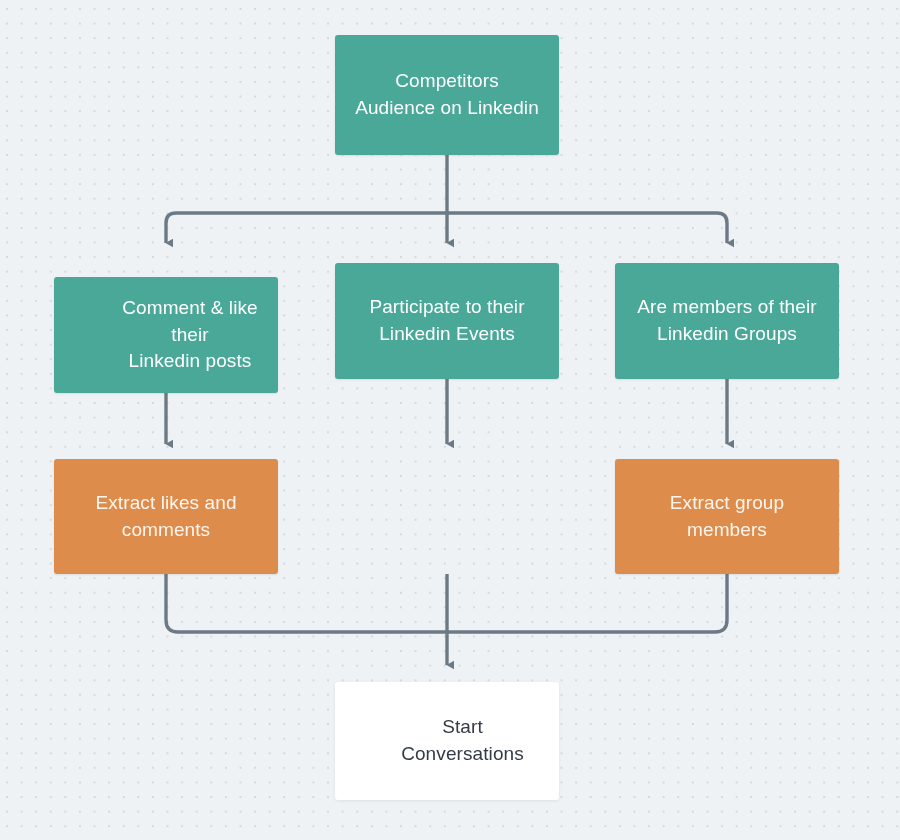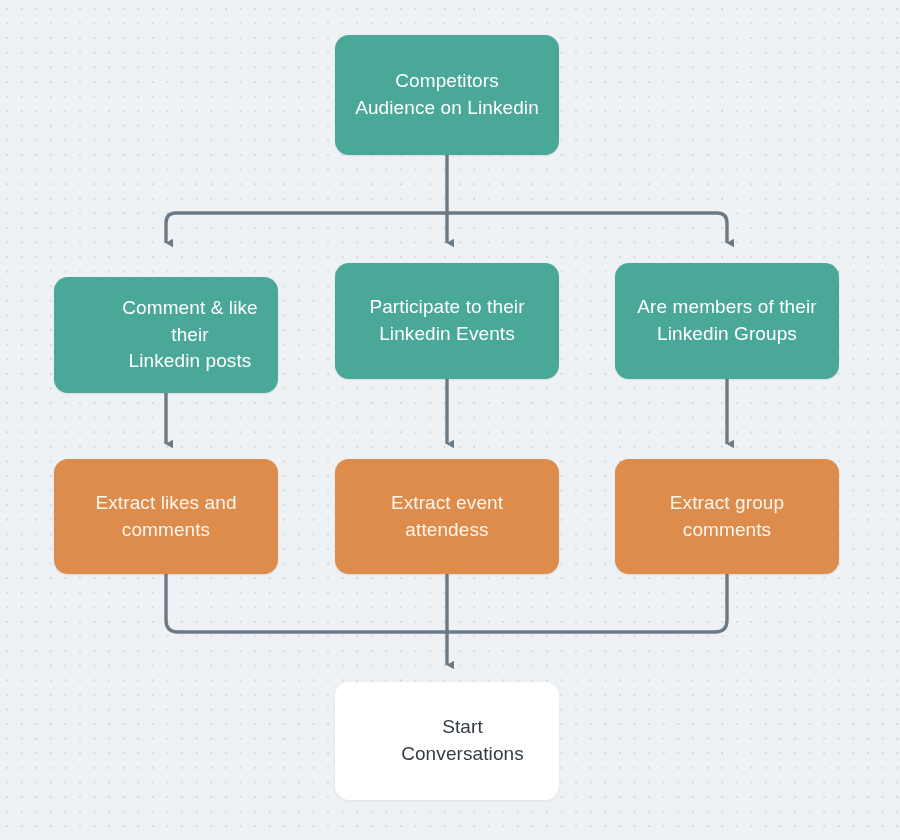--- a/index.html
+++ b/index.html
@@ -27,21 +27,21 @@
     position: absolute;
     left: 0;
     top: 0;
     width: 900px;
     height: 840px;
     pointer-events: none;
   }
   .node {
     position: absolute;
     box-sizing: border-box;
-    border-radius: 14px;
+    border-radius: 3px;
     display: flex;
     align-items: center;
     justify-content: center;
     text-align: center;
     line-height: 1.42;
     letter-spacing: 0.1px;
     z-index: 2;
   }
   .node-label {
     display: block;
@@ -123,27 +123,23 @@
   <div class="node green" style="left:615px; top:263px; width:224px; height:116px;">
     <span class="node-label">Are members of their
 Linkedin Groups</span>
   </div>
 
   <div class="node orange" style="left:54px; top:459px; width:224px; height:115px;">
     <span class="node-label">Extract likes and
 comments</span>
   </div>
 
-  <div class="node orange" style="left:335px; top:459px; width:224px; height:115px;">
-    <span class="node-label">Extract event
-attendess</span>
-  </div>
 
   <div class="node orange" style="left:615px; top:459px; width:224px; height:115px;">
     <span class="node-label">Extract group
-comments</span>
+members</span>
   </div>
 
   <div class="node white" style="left:335px; top:682px; width:224px; height:118px;">
     <span class="node-label">Start Conversations</span>
   </div>
 
 </div>
 
 </body></html>

